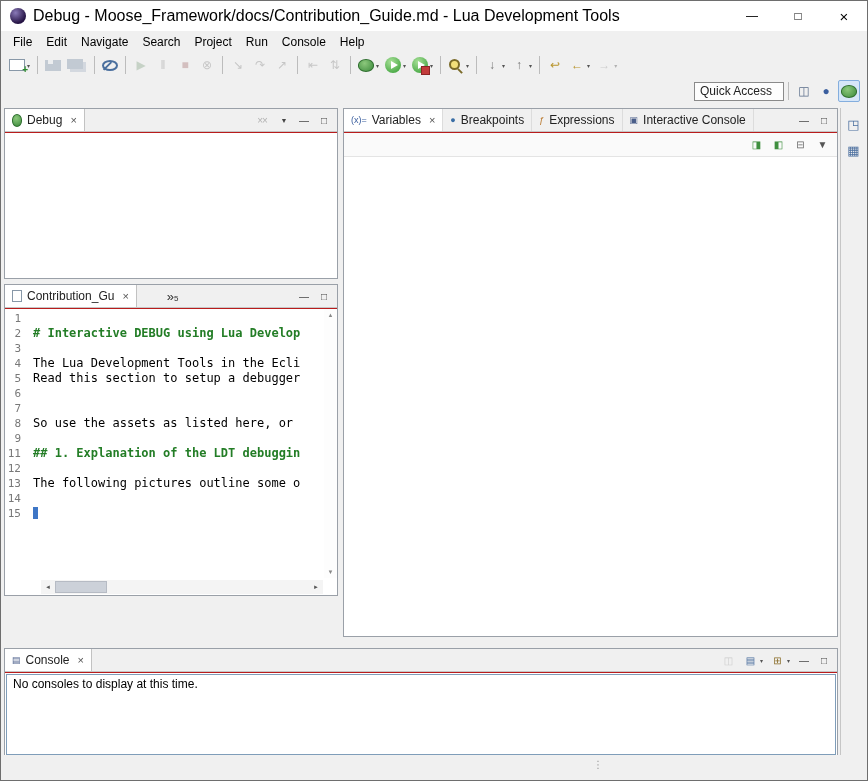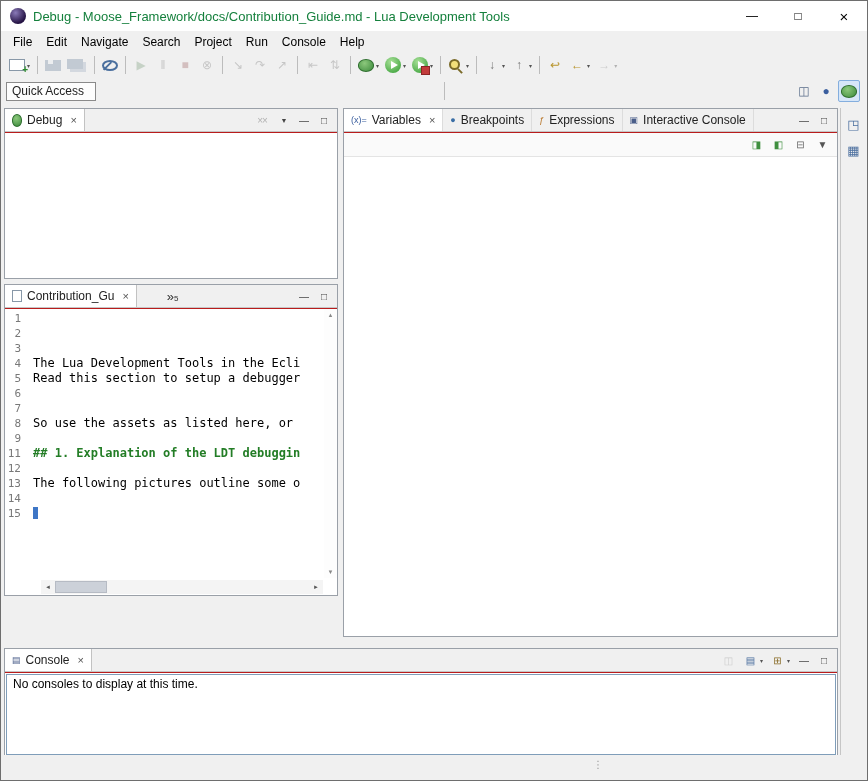--- a/index.html
+++ b/index.html
@@ -5,37 +5,37 @@
   * { margin:0; padding:0; box-sizing:border-box; user-select:none; }
   html,body { width:868px; height:781px; background:#ddd; }
   body { font-family:"Liberation Sans", sans-serif; }
 
   .window { position:relative; width:868px; height:781px; background:#f0f0f0; border:1px solid #6e6e6e; overflow:hidden; }
 
   
   .titlebar { height:30px; background:#fff; display:flex; align-items:center; }
   .appicon { width:16px; height:16px; margin:0 7px 0 9px; border-radius:50%;
              background:radial-gradient(circle at 35% 30%, #8a7ab8, #241243 70%); flex:none; }
-  .wtitle { font-size:13px; color:#15803d; white-space:nowrap; }
+  .wtitle { font-size:16px; color:#000000; white-space:nowrap; }
   .wbtns { margin-left:auto; display:flex; height:30px; }
   .wbtn { width:46px; display:flex; align-items:center; justify-content:center; font-size:12px; color:#000; }
   .wclose { font-size:15px; }
 
   
   .menubar { height:21px; display:flex; align-items:center; padding-left:5px; }
   .mitem { font-size:12px; padding:2px 7px; color:#000; }
 
   
   .toolbar { height:26px; display:flex; align-items:center; padding:0 5px; }
   .tbtn { display:flex; align-items:center; height:22px; padding:0 2px; margin:0 1px; }
   .tbtn.dis { opacity:.4; }
   .tico { min-width:16px; height:16px; display:flex; align-items:center; justify-content:center; font-size:12px; color:#555; }
   .dd { font-size:6px; color:#555; margin-left:2px; }
   .tsep { width:1px; height:18px; background:#bcbcbc; margin:0 4px; flex:none; }
-  .toolbar2 { justify-content:space-between; padding-right:6px; }
+  .toolbar2 { justify-content:flex-end; padding-right:6px; }
   .qa { width:90px; height:19px; border:1px solid #8a8a8a; background:#fdfdfd; font-size:12px; color:#222; padding:1px 5px; white-space:nowrap; overflow:hidden; }
   .pbar { display:flex; align-items:center; }
   .pbar .tbtn.act { background:#d6e6f8; border:1px solid #84aede; border-radius:2px; }
 
   
   .panel { position:absolute; background:#b91c1c; border:1px solid #9aa0a8; }
   .debug-panel   { left:3px;   top:107px; width:334px; height:171px; }
   .vars-panel    { left:342px; top:107px; width:495px; height:529px; }
   .editor-panel  { left:3px;   top:283px; width:334px; height:312px; }
   .console-panel { left:3px;   top:647px; width:834px; height:109px; }
@@ -315,20 +315,21 @@
       </div>
     </div>
     <div class="pbody">
       <div id="editor-lines">
           <div class="eline">
             <span class="lnum">1</span>
             <span class="lcode"></span>
           </div>
           <div class="eline">
             <span class="lnum">2</span>
+            <span class="lcode"><span class="heading"># Interactive DEBUG using Lua Develop</span></span>
           </div>
           <div class="eline">
             <span class="lnum">3</span>
             <span class="lcode"></span>
           </div>
           <div class="eline">
             <span class="lnum">4</span>
             <span class="lcode"><span class="plain">The Lua Development Tools in the Ecli</span></span>
           </div>
           <div class="eline">

